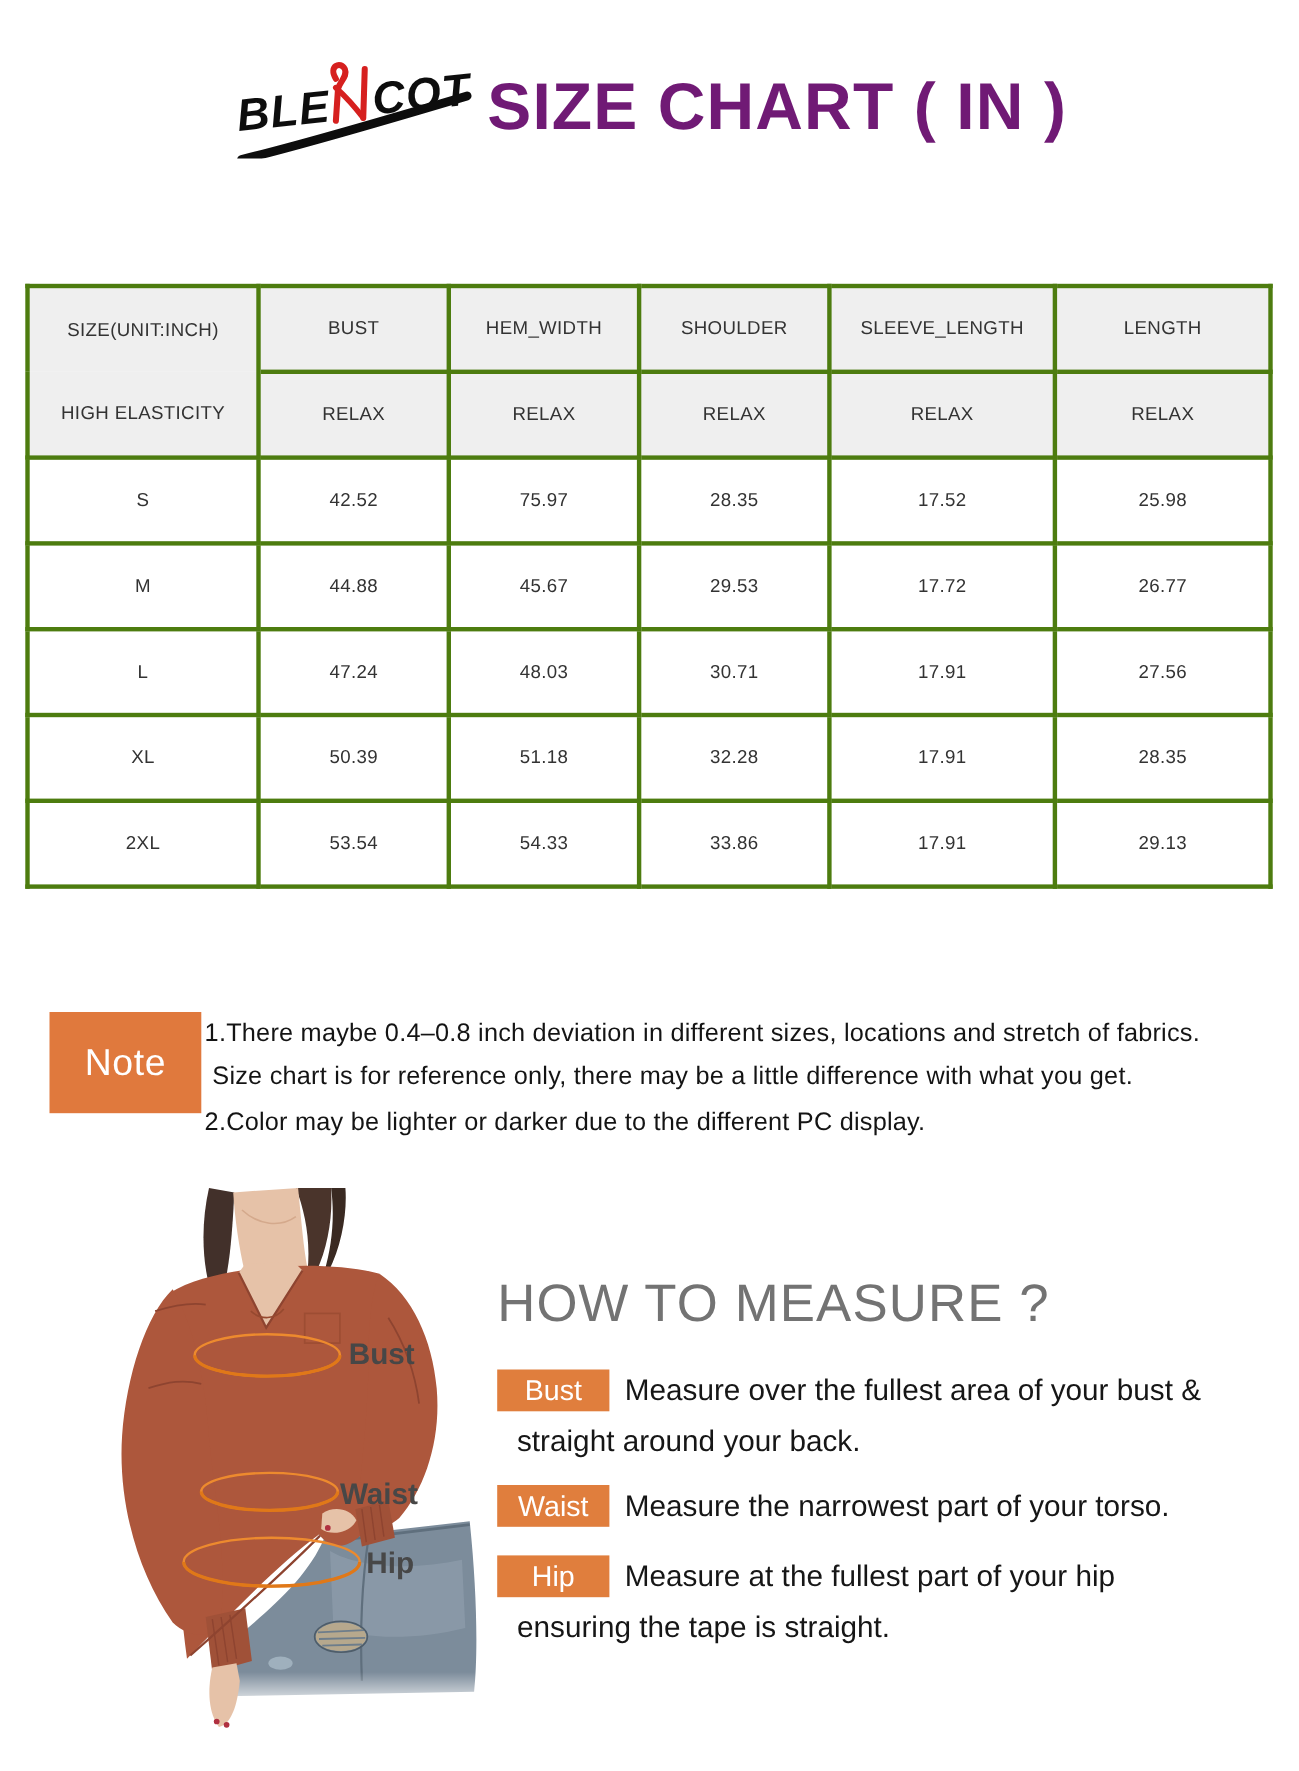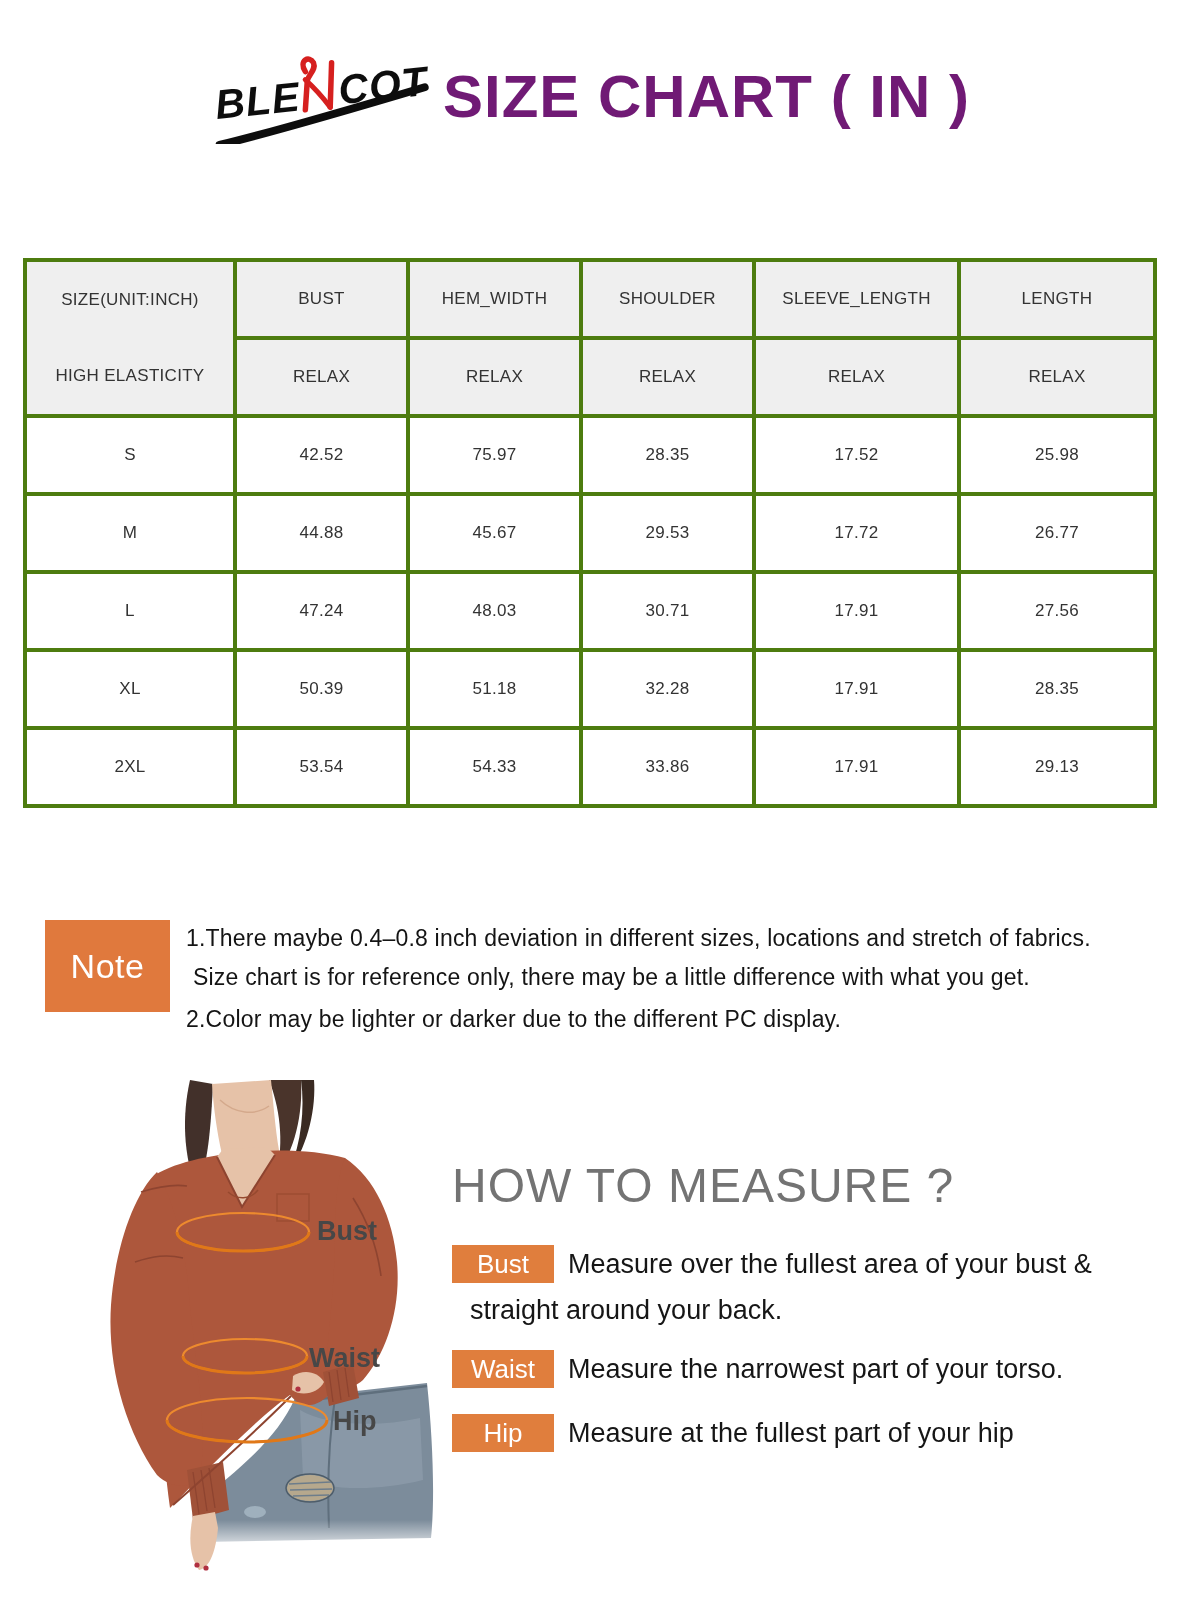--- a/index.html
+++ b/index.html
@@ -11,21 +11,21 @@
   .logo-svg{width:222px;height:96px;flex:0 0 auto;}
   .main-title{font-size:60px;font-weight:700;color:#701a75;letter-spacing:1px;white-space:nowrap;}
   
   .size-table{position:absolute;left:23px;top:258px;width:1130px;border-collapse:collapse;
               table-layout:fixed;font-size:17px;color:#333;}
   .size-table th,.size-table td{border:4px solid #4d7c0f;height:74px;text-align:center;
               font-weight:400;letter-spacing:.3px;padding:0;}
   .size-table tr.hrow th{background:#efefef;}
   .size-table th.merge-b{border-bottom-style:hidden;}
   
-  .note-badge{position:absolute;left:45px;top:920px;width:125px;height:92px;background:#E0793D;
+  .note-badge{position:absolute;left:45px;top:920px;width:138px;height:92px;background:#E0793D;
               color:#fff;font-size:34px;display:flex;align-items:center;justify-content:center;
               letter-spacing:.5px;}
   .note-text{position:absolute;left:186px;top:919px;width:975px;font-size:23px;line-height:39px;
              color:#141414;letter-spacing:.2px;}
   .note-text .l2{margin-left:7px;}
   .note-text .l3{margin-top:3px;}
   
   .htm-heading{position:absolute;left:452px;top:1158px;font-size:48px;font-weight:400;
                color:#737373;letter-spacing:1px;white-space:nowrap;}
   .measure-item{position:absolute;left:452px;width:715px;font-size:27px;color:#161616;}
@@ -227,15 +227,16 @@
       <span class="mi-badge">Waist</span>
       <span>Measure the narrowest part of your torso.</span>
     </div>
   </div>
 
   <div class="measure-item mi-hip">
     <div class="mi-line1">
       <span class="mi-badge">Hip</span>
       <span>Measure at the fullest part of your hip</span>
     </div>
+    <div class="mi-line2">ensuring the tape is straight.</div>
   </div>
 
 </div>
 
 </body></html>

